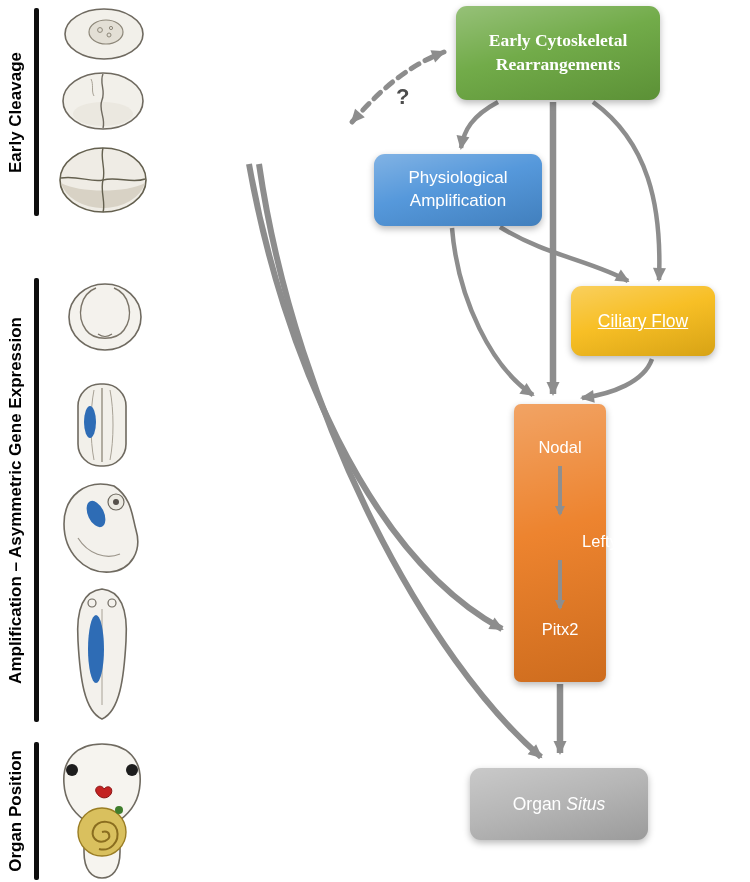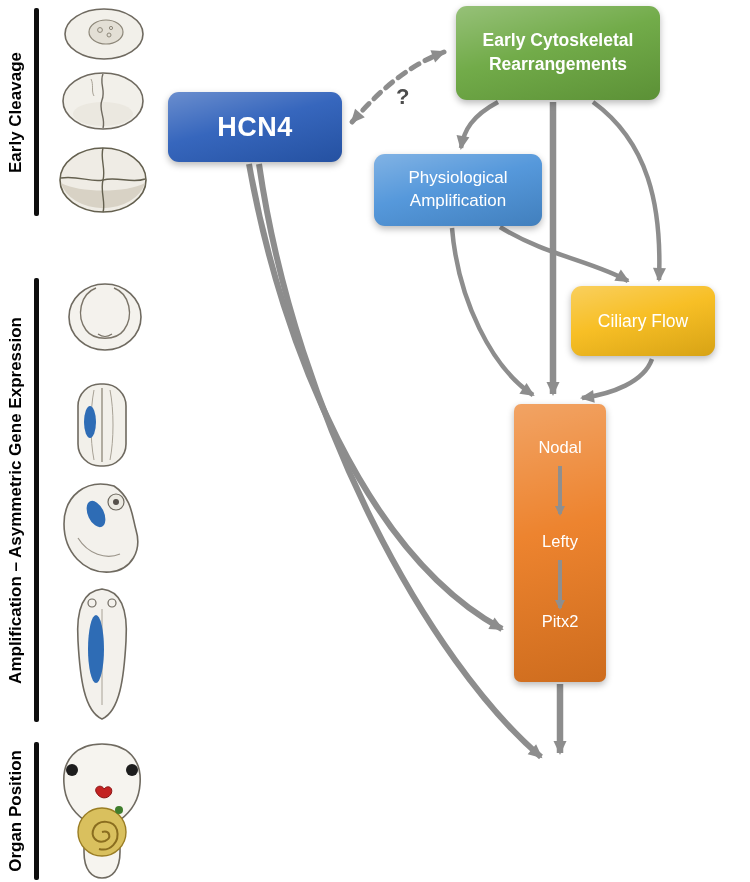--- a/index.html
+++ b/index.html
@@ -11,32 +11,32 @@
   .arrow-layer { position:absolute; left:0; top:0; z-index:1; pointer-events:none; }
   .arrow-layer-top { position:absolute; left:0; top:0; z-index:3; pointer-events:none; }
 
   .node {
     position:absolute; z-index:2; border-radius:11px;
     display:flex; align-items:center; justify-content:center;
     text-align:center; color:#ffffff;
     box-shadow: 0 3px 7px rgba(0,0,0,0.28);
     background-image: linear-gradient(165deg, rgba(255,255,255,0.30) 0%, rgba(255,255,255,0.06) 45%, rgba(0,0,0,0.13) 100%);
   }
-  #node-cytoskeletal { left:456px; top:6px;  width:204px; height:94px; font-weight:bold; font-size:17.5px; line-height:1.35; padding:0 14px; box-sizing:border-box; }
+  #node-cytoskeletal { left:456px; top:6px;  width:204px; height:94px; font-weight:bold; font-size:17.5px; line-height:1.35; padding:0 14px; box-sizing:border-box;font-family:Liberation Serif, serif; }
   #node-hcn4         { left:168px; top:92px; width:174px; height:70px; font-weight:bold; font-size:27px; letter-spacing:0.5px; }
   #node-physiological{ left:374px; top:154px; width:168px; height:72px; font-size:17px; line-height:1.35; padding:8px 22px; box-sizing:border-box; }
-  #node-ciliary      { left:571px; top:286px; width:144px; height:70px; font-size:17.5px; }
+  #node-ciliary      { left:571px; top:286px; width:144px; height:70px; font-size:17.5px;text-decoration:underline; }
   #node-cascade      { left:514px; top:404px; width:92px;  height:278px; display:block;border-radius:7px; }
   #node-organ        { left:470px; top:768px; width:178px; height:72px; font-size:17.5px; gap:5px; }
   #node-organ .it { font-style:italic; }
 
   .cascade-item { position:absolute; left:0; width:100%; text-align:center; font-size:16.5px; color:#fff; }
   #cascade-item-0 { top:34px; }
-  #cascade-item-1 { top:128px; }
-  #cascade-item-2 { top:208px;text-align:center; }
+  #cascade-item-1 { top:128px;padding-left:40px; }
+  #cascade-item-2 { top:216px;text-align:center; }
 
   .stage-bar { position:absolute; left:34px; width:5px; background:#0e0e0e; border-radius:2px; z-index:2; }
   #stage-bar-0 { top:8px;   height:208px; }
   #stage-bar-1 { top:278px; height:444px; }
   #stage-bar-2 { top:742px; height:138px; }
 
   .stage-label-wrap { position:absolute; left:0; width:32px; display:flex; align-items:center; justify-content:center; z-index:2; }
   #stage-label-0 { top:8px;   height:208px; }
   #stage-label-1 { top:278px; height:444px; }
   #stage-label-2 { top:742px; height:138px; }
@@ -165,38 +165,39 @@
       <circle cx="46" cy="92" r="24" fill="#d9c05e" stroke="#9a7d24" stroke-width="1.4"></circle>
       <path d="M46,92 C54,90 56,98 49,101 C40,104 34,96 38,88 C43,79 58,80 61,90 C64,102 54,112 43,109" fill="none" stroke="#8a6d1f" stroke-width="2"></path>
       <circle cx="63" cy="70" r="4" fill="#3f7d2c"></circle>
     </svg>
   </div>
 
   <div class="node" id="node-cytoskeletal" style="background-color: rgb(105, 166, 62);">
     <span>Early Cytoskeletal Rearrangements</span>
   </div>
 
-  <div class="node" id="node-hcn4" style="background-color: rgb(42, 93, 185);">
-    <span>HCN4</span>
-  </div>
 
   <div class="node" id="node-physiological" style="background-color: rgb(75, 146, 217);">
     <span>Physiological Amplification</span>
   </div>
 
   <div class="node" id="node-ciliary" style="background-color: rgb(247, 187, 24);">
     <span>Ciliary Flow</span>
   </div>
 
   <div class="node" id="node-cascade" style="background-color: rgb(236, 124, 34);">
     <div class="cascade-item" id="cascade-item-0">Nodal</div>
     <div class="cascade-item" id="cascade-item-1">Lefty</div>
     <div class="cascade-item" id="cascade-item-2">Pitx2</div>
   </div>
 
+  <div class="node" id="node-organ" style="background-color: rgb(178, 178, 178);">
+    <span>Organ</span>
+    <span class="it">Situs</span>
+  </div>
 
   <div id="qmark">?</div>
 
   <svg class="arrow-layer-top" width="750" height="882" viewBox="0 0 750 882">
     <defs>
       <marker id="ah2" markerUnits="userSpaceOnUse" markerWidth="14" markerHeight="14" refX="9" refY="6" orient="auto">
         <path d="M1,1 L11,6 L1,11 Z" fill="#8f8f8f"></path>
       </marker>
     </defs>
     <path d="M 560,466 L 560,514" fill="none" stroke="#8f8f8f" stroke-width="4" marker-end="url(#ah2)"></path>

